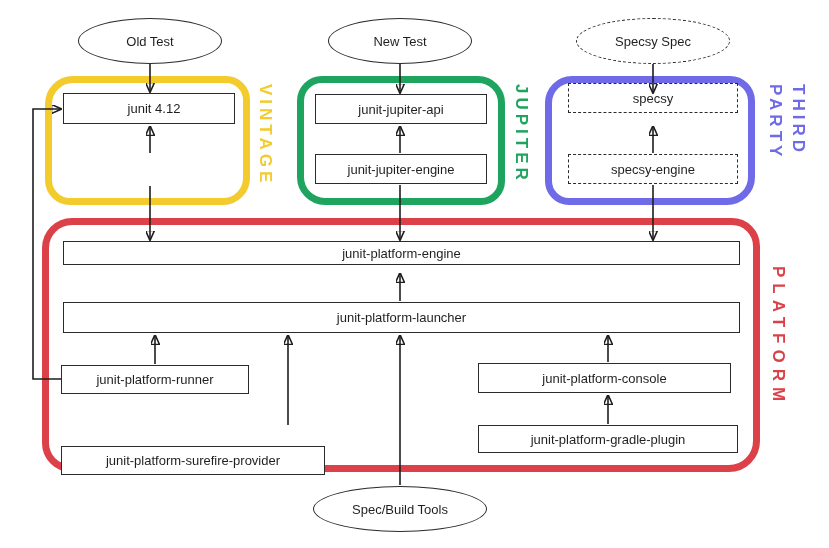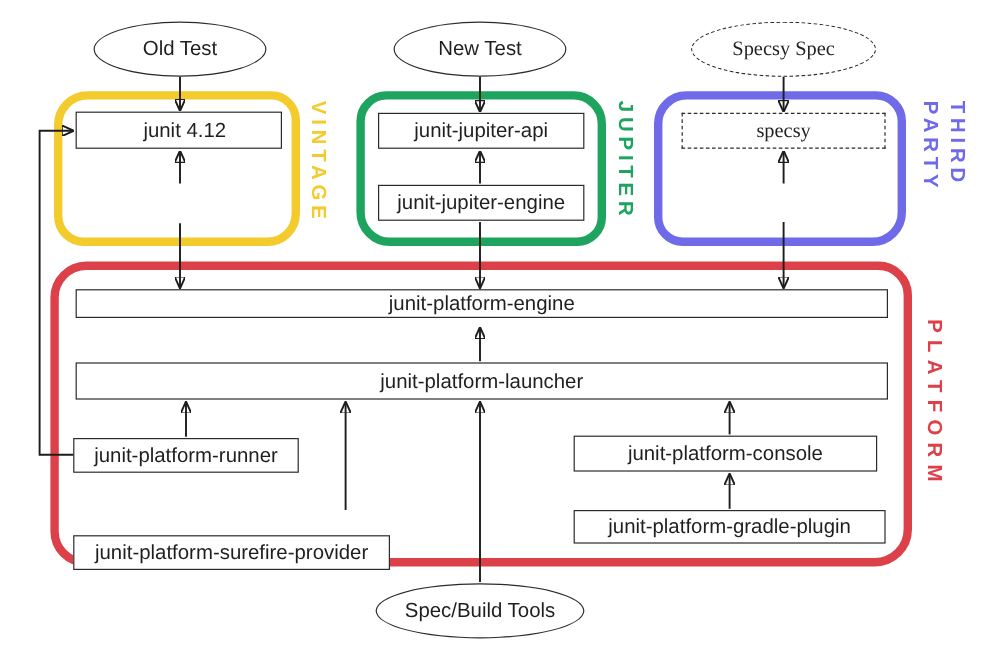--- a/index.html
+++ b/index.html
@@ -21,35 +21,35 @@
     font-weight:700;font-size:17px;letter-spacing:4px;line-height:1.35;white-space:normal;
   }
   .vlabel.vintage{left:253px;top:84px;color:#f3cb2c;}
   .vlabel.jupiter{left:509px;top:84px;color:#1ea45e;}
   .vlabel.third{left:763px;top:84px;height:132px;color:#6e6ae8;}
   .vlabel.platform{left:766px;top:266px;color:#dc4149;letter-spacing:6px;}
 
   .node{
     position:absolute;box-sizing:border-box;z-index:3;background:#ffffff;
     border:1.6px solid #2b2b2b;display:flex;align-items:center;justify-content:center;
-    font-size:17px;text-align:center;
+    font-size:13px;text-align:center;
   }
-  .node.dashed{border-style:dashed;font-family:Liberation Serif, serif;}
+  .node.dashed{border-style:dashed;}
   .ellipse{border-radius:50%;}
 
   .n-old-test{left:78px;top:18px;width:144px;height:46px;}
   .n-new-test{left:328px;top:18px;width:144px;height:46px;}
   .n-specsy-spec{left:576px;top:18px;width:154px;height:46px;}
   .n-ides{left:313px;top:486px;width:174px;height:46px;}
 
   .n-junit412{left:63px;top:93px;width:172px;height:31px;padding-left:10px;}
   .n-vintage-engine{left:63px;top:154px;width:172px;height:31px;}
   .n-jupiter-api{left:315px;top:94px;width:172px;height:30px;}
   .n-jupiter-engine{left:315px;top:154px;width:172px;height:30px;}
-  .n-specsy{left:568px;top:94px;width:170px;height:30px;}
+  .n-specsy{left:568px;top:83px;width:170px;height:30px;}
   .n-specsy-engine{left:568px;top:154px;width:170px;height:30px;}
 
   .n-platform-engine{left:63px;top:241px;width:677px;height:24px;}
   .n-platform-launcher{left:63px;top:302px;width:677px;height:31px;}
   .n-platform-runner{left:61px;top:365px;width:188px;height:29px;}
   .n-platform-console{left:478px;top:363px;width:253px;height:30px;}
   .n-surefire{left:61px;top:426px;width:264px;height:29px;margin-top:20px;}
   .n-gradle{left:478px;top:425px;width:260px;height:28px;}
 </style>
 </head>
@@ -69,20 +69,21 @@
 
   <div class="node ellipse n-old-test">Old Test</div>
   <div class="node ellipse n-new-test">New Test</div>
   <div class="node ellipse dashed n-specsy-spec">Specsy Spec</div>
   <div class="node ellipse n-ides">Spec/Build Tools</div>
 
   <div class="node n-junit412">junit 4.12</div>
   <div class="node n-jupiter-api">junit-jupiter-api</div>
   <div class="node n-jupiter-engine">junit-jupiter-engine</div>
   <div class="node dashed n-specsy">specsy</div>
+  <div class="node dashed n-specsy-engine">specsy-engine</div>
   <div class="node n-platform-engine">junit-platform-engine</div>
   <div class="node n-platform-runner">junit-platform-runner</div>
   <div class="node n-platform-launcher">junit-platform-launcher</div>
   <div class="node n-platform-console">junit-platform-console</div>
   <div class="node n-surefire">junit-platform-surefire-provider</div>
   <div class="node n-gradle">junit-platform-gradle-plugin</div>
 
   <svg class="wires" viewBox="0 0 829 548" xmlns="http://www.w3.org/2000/svg">
     <defs>
       <marker id="arr" viewBox="0 0 10 9" refX="8.5" refY="4.5" markerWidth="10" markerHeight="9" orient="auto" markerUnits="userSpaceOnUse">

